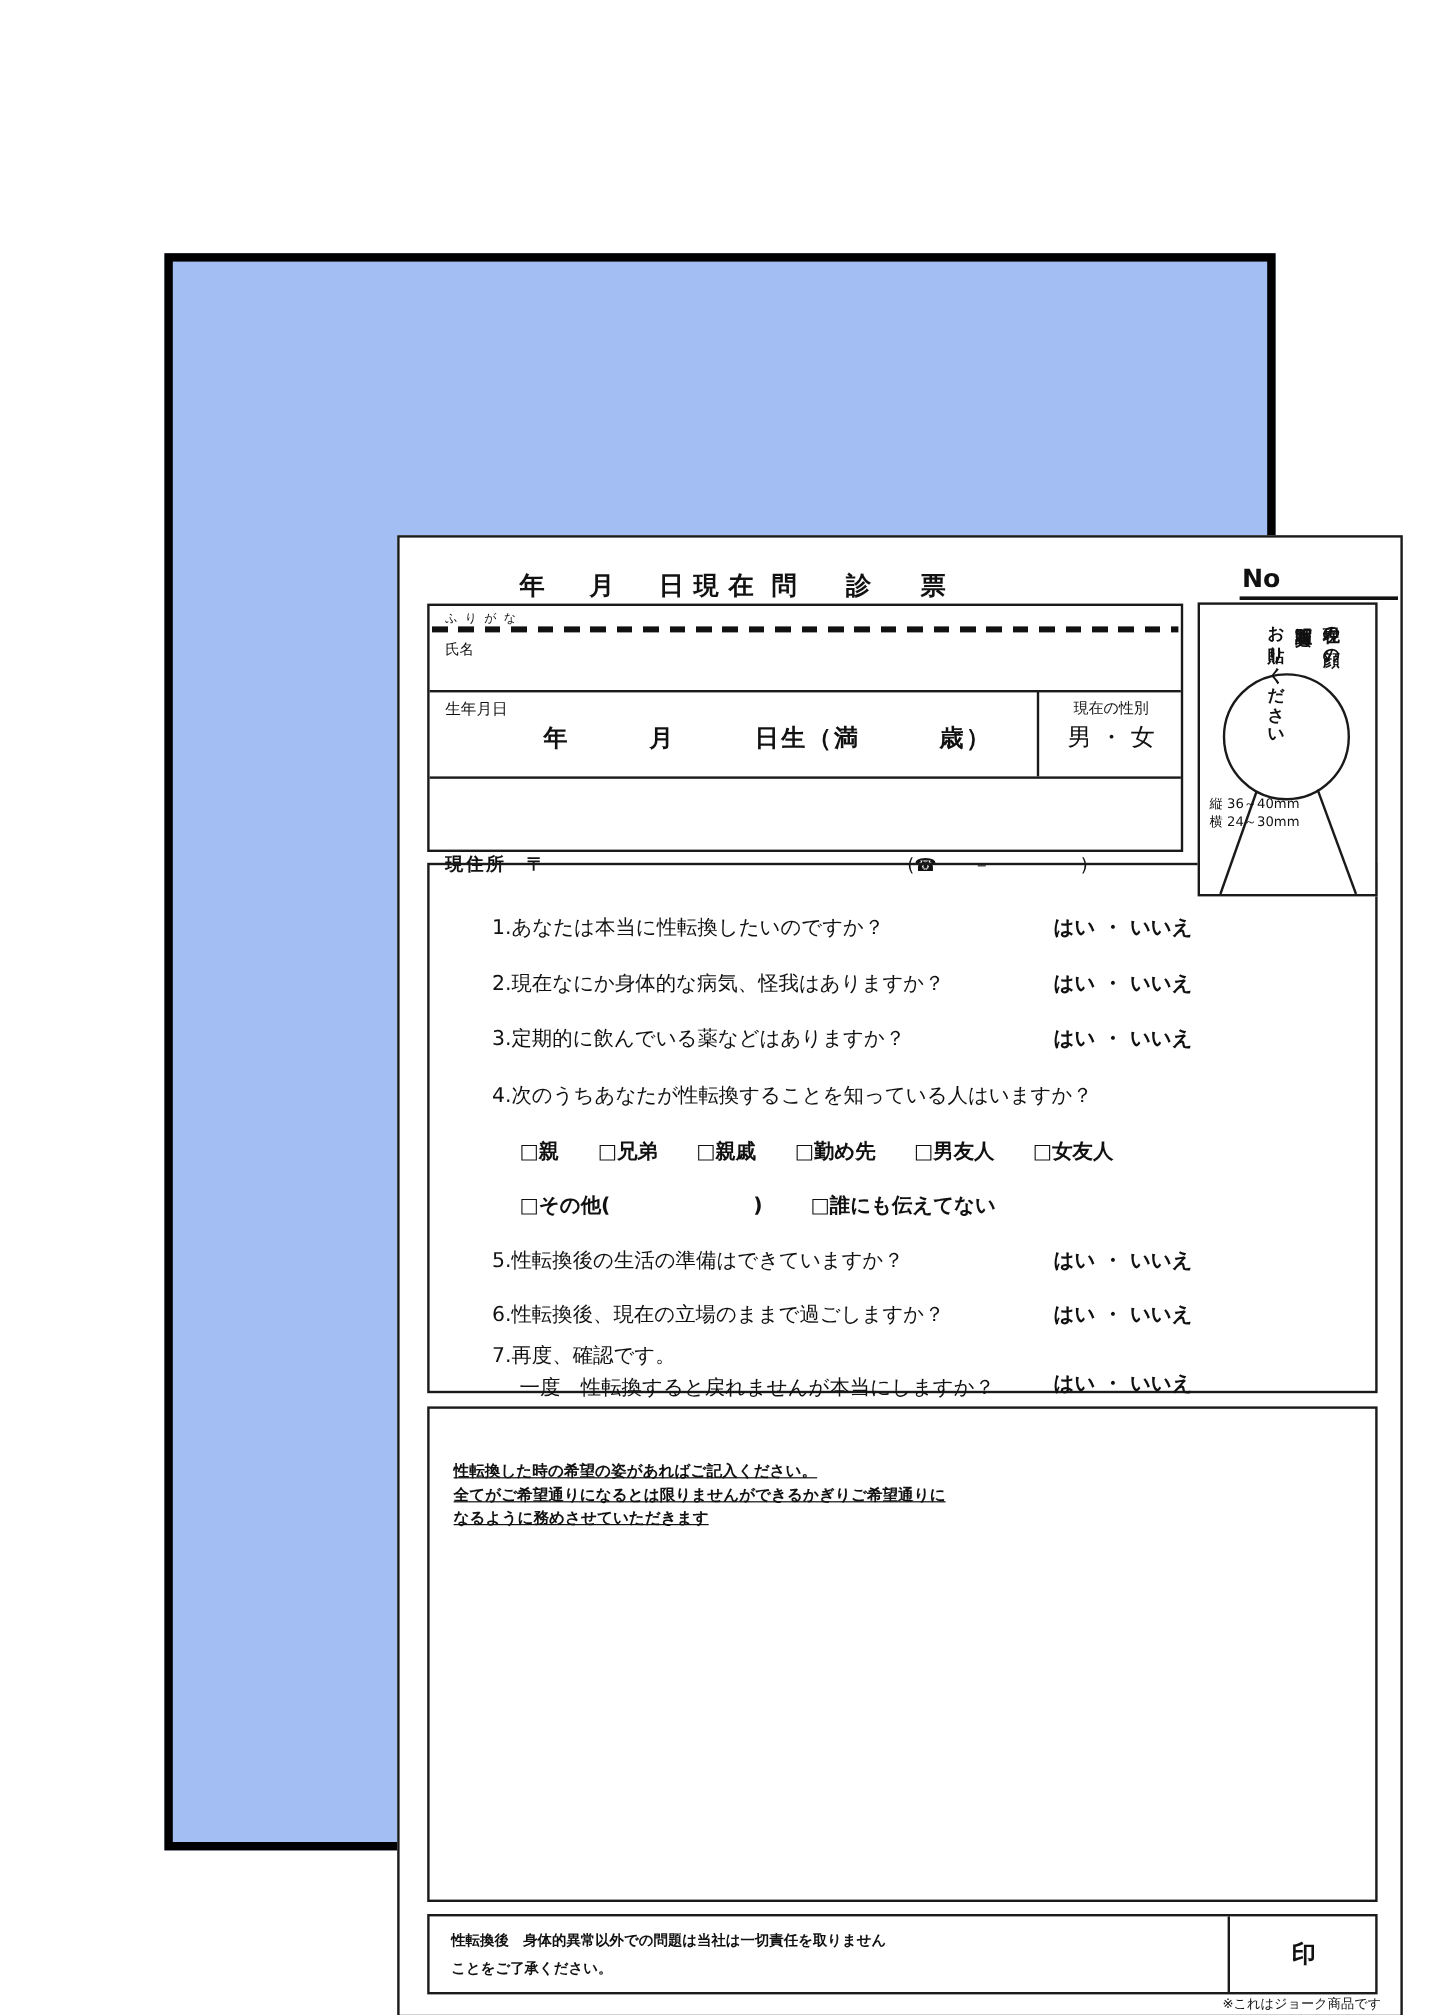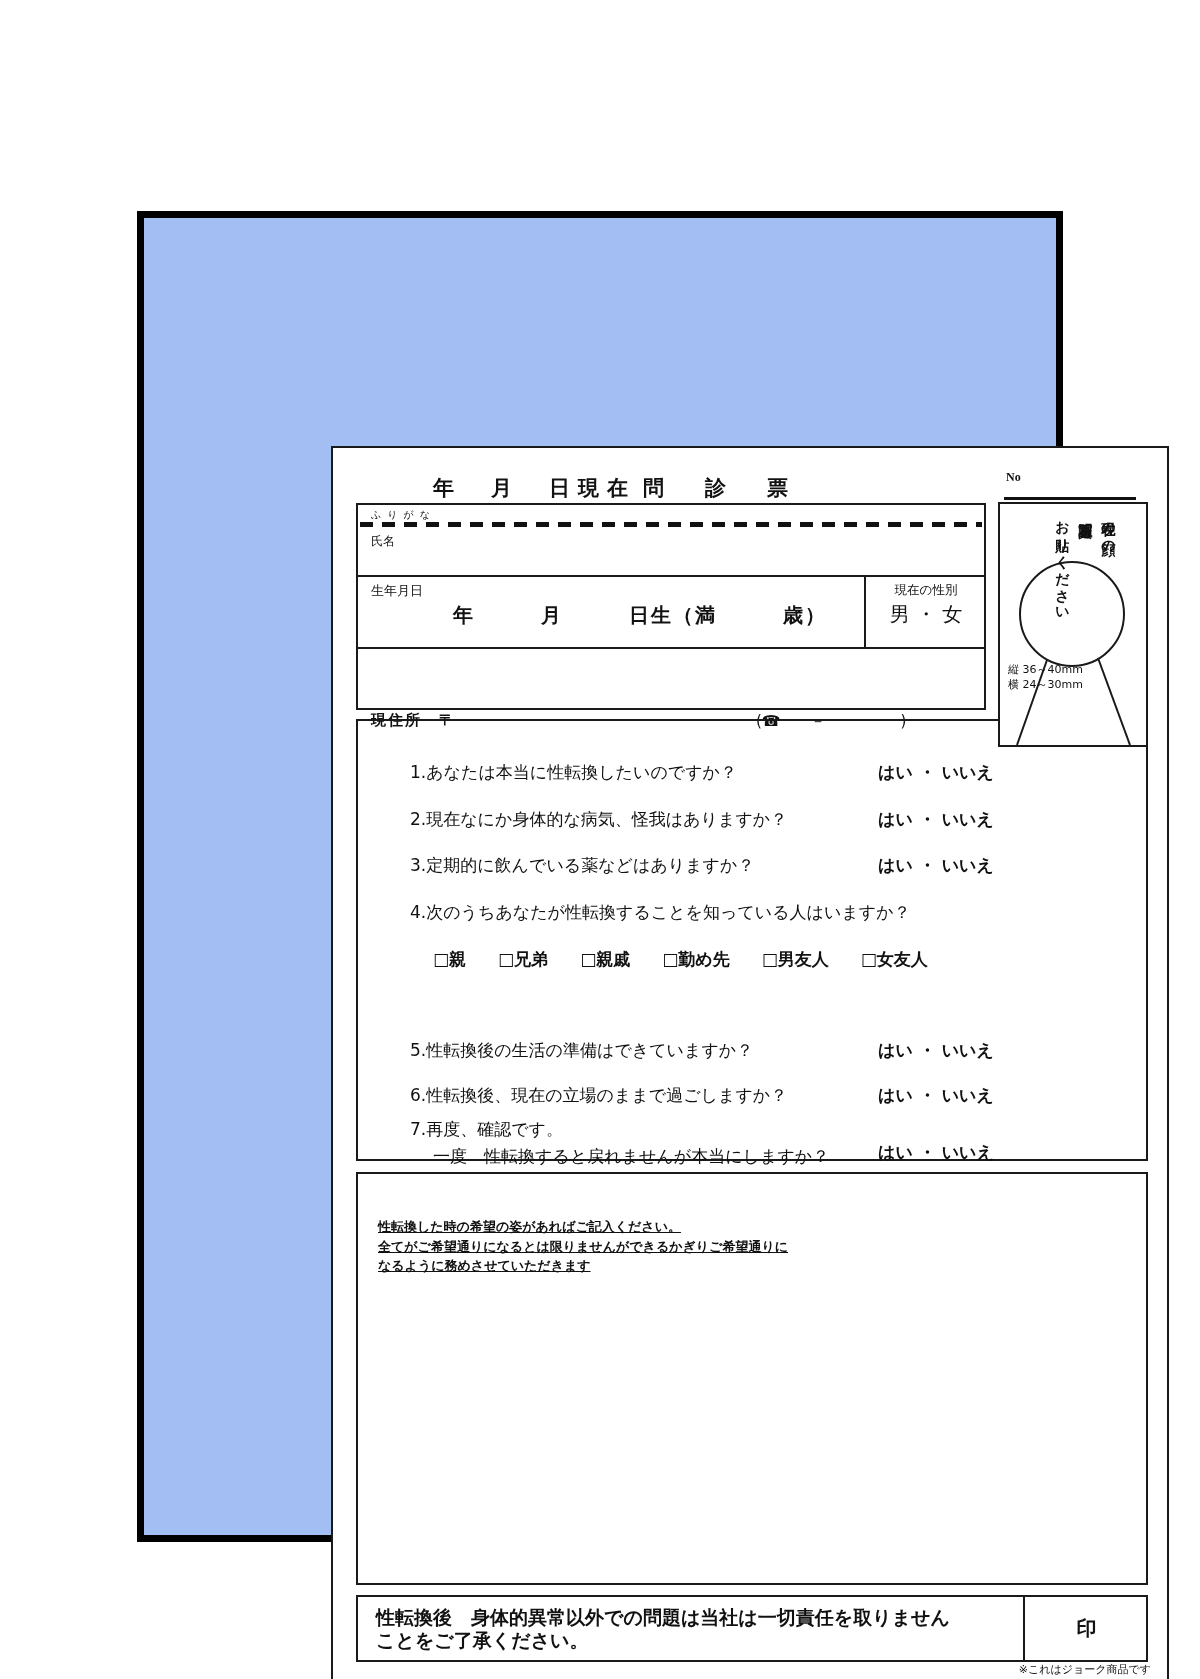--- a/index.html
+++ b/index.html
@@ -14,22 +14,22 @@
   }
   .form {
     position:absolute; left:187px; top:228px; width:838px; height:1235px;
     background:#fff; border:2px solid #1a1a1a;
   }
   .abs { position:absolute; }
 
   
   .hdr-date { left:100px; top:26px; font-size:21px; font-weight:bold; letter-spacing:8px; }
   .hdr-title { left:310px; top:26px; font-size:21px; font-weight:bold; letter-spacing:10px; }
-  .no-field { left:671px; top:22px; width:132px; height:30px; font-size:12px; font-weight:bold;
-              border-bottom:3px solid #111; padding-left:2px;font-family:Liberation Serif, serif; }
+  .no-field { left:700px; top:22px; width:132px; height:30px; font-size:21px; font-weight:bold;
+              border-bottom:3px solid #111; padding-left:2px; }
 
   
   .info-table { left:23px; top:55px; width:630px; height:207px; border:2px solid #1a1a1a; }
   .hline { position:absolute; left:0; right:0; height:2px; background:#1a1a1a; }
   .hline-1 { top:70px; } .hline-2 { top:142px; }
   .vline-gender { position:absolute; left:506px; top:70px; width:2px; height:72px; background:#1a1a1a; }
   .furigana { left:13px; top:3px; font-size:10px; letter-spacing:6px; }
   .dashed-line { left:2px; right:2px; top:17px; height:5px;
      background:repeating-linear-gradient(to right, #111 0 13px, transparent 13px 22px); }
   .name-label { left:13px; top:28px; font-size:12px; }
@@ -58,21 +58,21 @@
   .a7 { top:420px; }
   .opts { position:absolute; left:75px; display:flex; font-size:17px; font-weight:bold; white-space:nowrap; }
   .opts-1 { top:227px; gap:32px; } .opts-2 { top:272px; gap:40px; }
 
   
   .wish-box { left:23px; top:724px; width:792px; height:413px; border:2px solid #1a1a1a; }
   .wish-text { position:absolute; left:20px; top:43px; font-size:13px; font-weight:bold; line-height:19.5px;text-decoration:underline; }
 
   
   .disc-box { left:23px; top:1147px; width:792px; height:67px; border:2px solid #1a1a1a; }
-  .disc-text { position:absolute; left:18px; top:9px; font-size:19px; font-weight:bold; line-height:23px; white-space:nowrap; }
+  .disc-text { position:absolute; left:18px; top:9px; font-size:12px; font-weight:bold; line-height:23px; white-space:nowrap; }
   .disc-vline { position:absolute; left:665px; top:0; bottom:0; width:2px; background:#1a1a1a; }
   .seal-cell { position:absolute; left:667px; top:0; bottom:0; width:125px;
                display:flex; align-items:center; justify-content:center;
                font-size:20px; font-weight:bold; letter-spacing:2px; }
 
   .footer-note { right:16px; top:1214px; font-size:11px; }
 </style>
 </head>
 <body>
 
@@ -131,20 +131,24 @@
         <div class="q-row q4">4.次のうちあなたが性転換することを知っている人はいますか？</div>
 
         <div class="opts opts-1">
           <span>□親</span>
           <span>□兄弟</span>
           <span>□親戚</span>
           <span>□勤め先</span>
           <span>□男友人</span>
           <span>□女友人</span>
         </div>
+        <div class="opts opts-2">
+          <span>□その他(　　　　　　　)</span>
+          <span>□誰にも伝えてない</span>
+        </div>
 
         <div class="q-row q5">5.性転換後の生活の準備はできていますか？</div>
         <div class="q-ans q5">はい ・ いいえ</div>
 
         <div class="q-row q6">6.性転換後、現在の立場のままで過ごしますか？</div>
         <div class="q-ans q6">はい ・ いいえ</div>
 
         <div class="q-row q7a">7.再度、確認です。</div>
         <div class="q-row q7b">一度　性転換すると戻れませんが本当にしますか？</div>
         <div class="q-ans a7">はい ・ いいえ</div>

